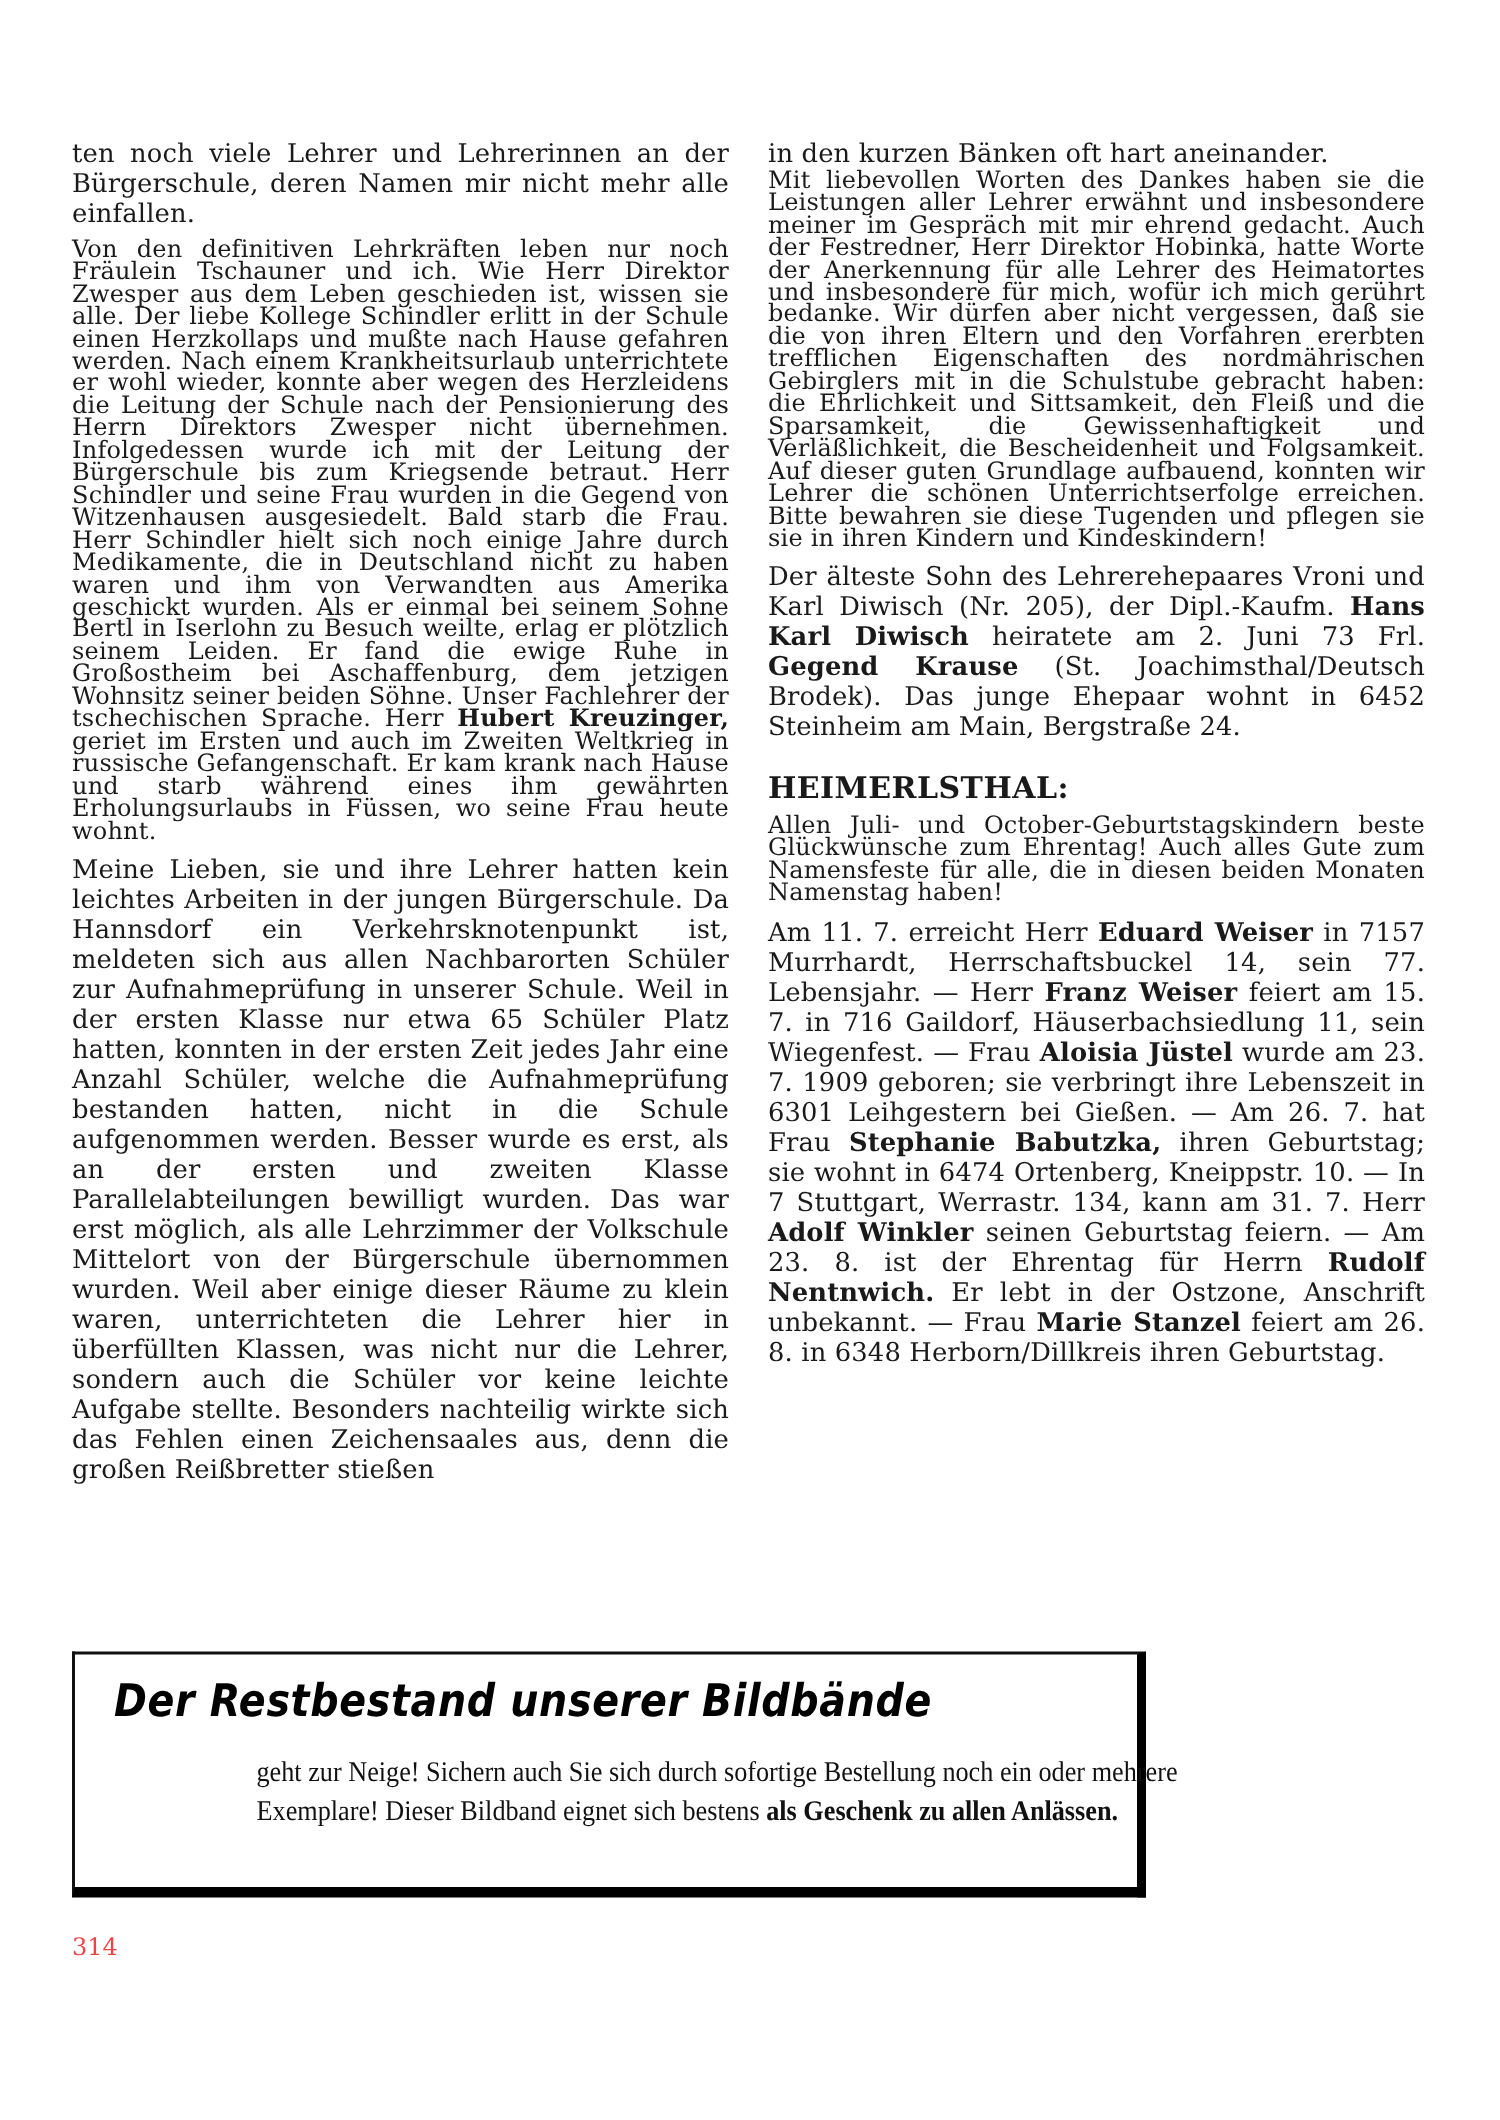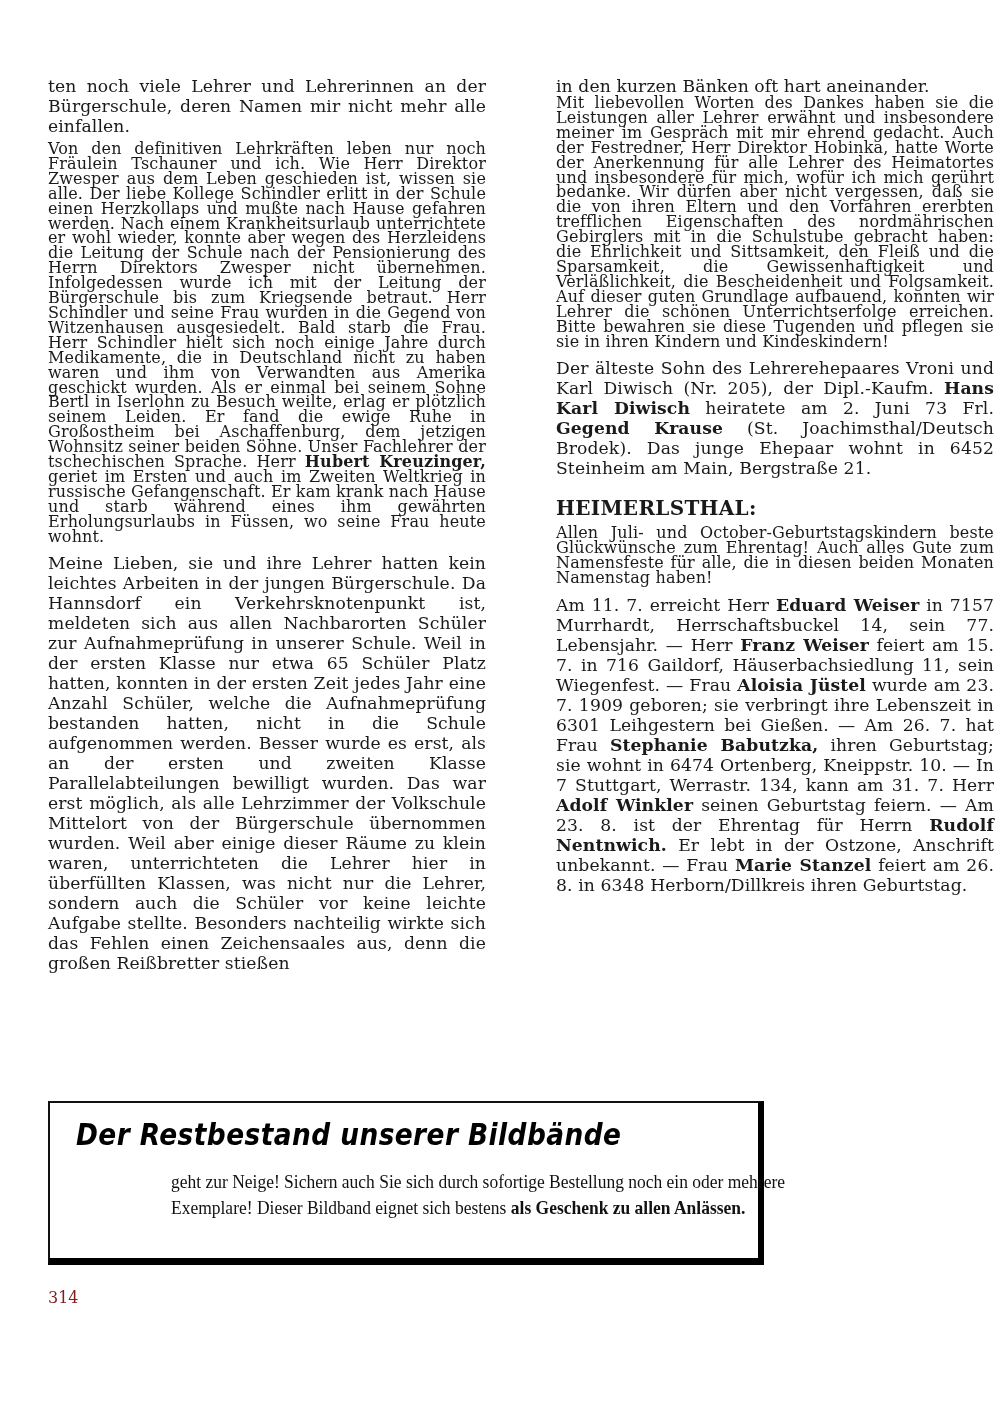--- a/index.html
+++ b/index.html
@@ -1,19 +1,19 @@
 <!DOCTYPE html>
 <html><head>
 <meta charset="utf-8">
 <style>
   html, body { margin:0; padding:0; background:#ffffff; }
   body { width:1000px; height:1413px; position:relative; overflow:hidden; color:#1a1a1a; }
-  .col { position:absolute; top:76px; width:438px; font-family:"DejaVu Serif", serif; }
+  .col { position:absolute; top:93px; width:438px; font-family:"DejaVu Serif", serif; }
   #col-left { left:48px; }
-  #col-right { left:512px;margin-left:44px; }
+  #col-right { left:512px; }
   .big { font-size:17.2px; line-height:20px; text-align:justify; margin:0; letter-spacing:0.1px; }
   .small { font-size:16px; line-height:14.9px; text-align:justify; margin:0; letter-spacing:0.15px; }
   .gap-s { margin-top:6px; }
   .gap-m { margin-top:9px; }
   .heading { font-family:"DejaVu Serif", serif; font-weight:bold; font-size:20px; margin:18px 0 6px 0; letter-spacing:0.3px; }
   b { font-weight:bold; }
   #ad-box {
     position:absolute; left:48px; top:1101px; width:716px; height:164px;
     border-top:2px solid #111; border-left:2px solid #111;
     border-right:6px solid #000; border-bottom:7px solid #000;
@@ -22,38 +22,38 @@
   #ad-title {
     position:absolute; left:26px; top:14px;
     font-family:"DejaVu Sans", sans-serif; font-weight:bold; font-style:italic;
     font-size:30px; letter-spacing:0.5px; color:#000; transform:scaleX(0.88); transform-origin:left top;
   }
   #ad-body {
     position:absolute; left:121px; top:66px; width:750px;
     font-family:"Liberation Serif", serif; font-size:19px; line-height:26px; color:#111;
     transform:scaleX(0.92); transform-origin:left top;
   }
-  #page-number { position:absolute; left:48px; top:1288px; font-family:"DejaVu Serif", serif; font-size:16px; color:#7f1d1d; }
+  #page-number { position:absolute; left:48px; top:1288px; font-family:"DejaVu Serif", serif; font-size:16px; color:#ef4444; }
 </style>
 </head>
 <body>
 
 <div class="col" id="col-left">
   <p class="big">ten noch viele Lehrer und Lehrerinnen an der Bürgerschule, deren Namen mir nicht mehr alle einfallen.</p>
   <p class="small gap-s">
     <span>Von den definitiven Lehrkräften leben nur noch Fräulein Tschauner und ich. Wie Herr Direktor Zwesper aus dem Leben geschieden ist, wissen sie alle. Der liebe Kollege Schindler erlitt in der Schule einen Herzkollaps und mußte nach Hause gefahren werden. Nach einem Krankheitsurlaub unterrichtete er wohl wieder, konnte aber wegen des Herzleidens die Leitung der Schule nach der Pensionierung des Herrn Direktors Zwesper nicht übernehmen. Infolgedessen wurde ich mit der Leitung der Bürgerschule bis zum Kriegsende betraut. Herr Schindler und seine Frau wurden in die Gegend von Witzenhausen ausgesiedelt. Bald starb die Frau. Herr Schindler hielt sich noch einige Jahre durch Medikamente, die in Deutschland nicht zu haben waren und ihm von Verwandten aus Amerika geschickt wurden. Als er einmal bei seinem Sohne Bertl in Iserlohn zu Besuch weilte, erlag er plötzlich seinem Leiden. Er fand die ewige Ruhe in Großostheim bei Aschaffenburg, dem jetzigen Wohnsitz seiner beiden Söhne. Unser Fachlehrer der tschechischen Sprache. Herr </span><b>Hubert Kreuzinger,</b><span> geriet im Ersten und auch im Zweiten Weltkrieg in russische Gefangenschaft. Er kam krank nach Hause und starb während eines ihm gewährten Erholungsurlaubs in Füssen, wo seine Frau heute wohnt.</span>
   </p>
   <p class="big gap-m">Meine Lieben, sie und ihre Lehrer hatten kein leichtes Arbeiten in der jungen Bürgerschule. Da Hannsdorf ein Verkehrsknotenpunkt ist, meldeten sich aus allen Nachbarorten Schüler zur Aufnahmeprüfung in unserer Schule. Weil in der ersten Klasse nur etwa 65 Schüler Platz hatten, konnten in der ersten Zeit jedes Jahr eine Anzahl Schüler, welche die Aufnahmeprüfung bestanden hatten, nicht in die Schule aufgenommen werden. Besser wurde es erst, als an der ersten und zweiten Klasse Parallelabteilungen bewilligt wurden. Das war erst möglich, als alle Lehrzimmer der Volkschule Mittelort von der Bürgerschule übernommen wurden. Weil aber einige dieser Räume zu klein waren, unterrichteten die Lehrer hier in überfüllten Klassen, was nicht nur die Lehrer, sondern auch die Schüler vor keine leichte Aufgabe stellte. Besonders nachteilig wirkte sich das Fehlen einen Zeichensaales aus, denn die großen Reißbretter stießen</p>
 </div>
 
 <div class="col" id="col-right">
   <p class="big">in den kurzen Bänken oft hart aneinander.</p>
   <p class="small">Mit liebevollen Worten des Dankes haben sie die Leistungen aller Lehrer erwähnt und insbesondere meiner im Gespräch mit mir ehrend gedacht. Auch der Festredner, Herr Direktor Hobinka, hatte Worte der Anerkennung für alle Lehrer des Heimatortes und insbesondere für mich, wofür ich mich gerührt bedanke. Wir dürfen aber nicht vergessen, daß sie die von ihren Eltern und den Vorfahren ererbten trefflichen Eigenschaften des nordmährischen Gebirglers mit in die Schulstube gebracht haben: die Ehrlichkeit und Sittsamkeit, den Fleiß und die Sparsamkeit, die Gewissenhaftigkeit und Verläßlichkeit, die Bescheidenheit und Folgsamkeit. Auf dieser guten Grundlage aufbauend, konnten wir Lehrer die schönen Unterrichtserfolge erreichen. Bitte bewahren sie diese Tugenden und pflegen sie sie in ihren Kindern und Kindeskindern!</p>
   <p class="big gap-m">
-    <span>Der älteste Sohn des Lehrerehepaares Vroni und Karl Diwisch (Nr. 205), der Dipl.-Kaufm. </span><b>Hans Karl Diwisch</b><span> heiratete am 2. Juni 73 Frl. </span><b>Gegend Krause</b><span> (St. Joachimsthal/Deutsch Brodek). Das junge Ehepaar wohnt in 6452 Steinheim am Main, Bergstraße 21.</span>
+    <span>Der älteste Sohn des Lehrerehepaares Vroni und Karl Diwisch (Nr. 205), der Dipl.-Kaufm. </span><b>Hans Karl Diwisch</b><span> heiratete am 2. Juni 73 Frl. </span><b>Gegend Krause</b><span> (St. Joachimsthal/Deutsch Brodek). Das junge Ehepaar wohnt in 6452 Steinheim am Main, Bergstraße 24.</span>
   </p>
   <div class="heading">HEIMERLSTHAL:</div>
   <p class="small">Allen Juli- und October-Geburtstagskindern beste Glückwünsche zum Ehrentag! Auch alles Gute zum Namensfeste für alle, die in diesen beiden Monaten Namenstag haben!</p>
   <p class="big gap-m" id="birthdays"><span>Am 11. 7. erreicht Herr </span><b>Eduard Weiser</b><span> in 7157 Murrhardt, Herrschaftsbuckel 14, sein 77. Lebensjahr. — Herr </span><b>Franz Weiser</b><span> feiert am 15. 7. in 716 Gaildorf, Häuserbachsiedlung 11, sein Wiegenfest. — Frau </span><b>Aloisia Jüstel</b><span> wurde am 23. 7. 1909 geboren; sie verbringt ihre Lebenszeit in 6301 Leihgestern bei Gießen. — Am 26. 7. hat Frau </span><b>Stephanie Babutzka,</b><span> ihren Geburtstag; sie wohnt in 6474 Ortenberg, Kneippstr. 10. — In 7 Stuttgart, Werrastr. 134, kann am 31. 7. Herr </span><b>Adolf Winkler</b><span> seinen Geburtstag feiern. — Am 23. 8. ist der Ehrentag für Herrn </span><b>Rudolf Nentnwich.</b><span> Er lebt in der Ostzone, Anschrift unbekannt. — Frau </span><b>Marie Stanzel</b><span> feiert am 26. 8. in 6348 Herborn/Dillkreis ihren Geburtstag.</span></p>
 </div>
 
 <div id="ad-box">
   <div id="ad-title">Der Restbestand unserer Bildbände</div>
   <div id="ad-body">
     <span>geht zur Neige! Sichern auch Sie sich durch sofortige Bestellung noch ein oder mehrere Exemplare! Dieser Bildband eignet sich bestens </span><b>als Geschenk zu allen Anlässen.</b>

